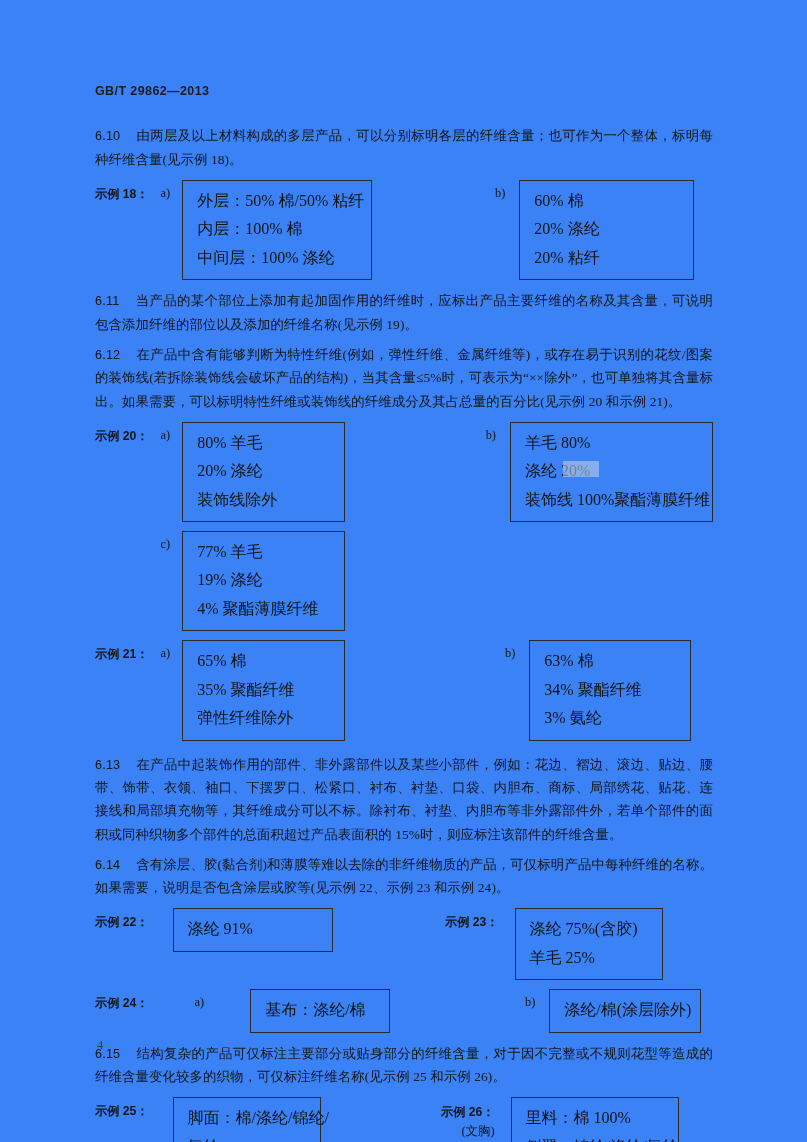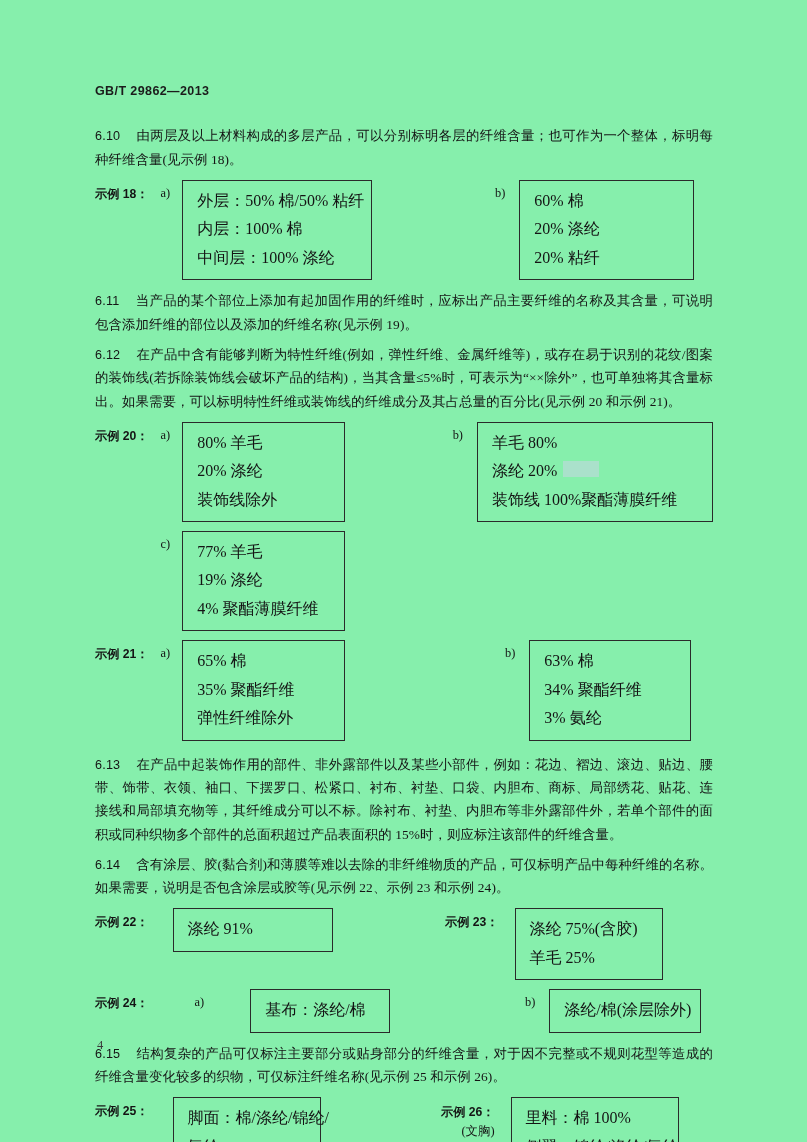--- a/index.html
+++ b/index.html
@@ -7,21 +7,21 @@
     padding: 0;
     background: #b9b9b9;
   }
   body {
     font-family: "Liberation Serif", "DejaVu Serif", serif;
   }
   .page {
     position: relative;
     width: 807px;
     height: 1142px;
-    background: #86efac;
+    background: #3b82f6;
     margin: 0 auto;
     overflow: hidden;
     box-sizing: border-box;
   }
   .content {
     position: absolute;
     left: 95px;
     top: 84px;
     width: 618px;
   }
@@ -159,21 +159,21 @@
         <div class="ex-label">示例 20：</div>
         <div class="ex-sub" style="margin-left:12px;">a)</div>
         <div class="ex-box" style="margin-left:12px;width:163px;">
           <span class="line">80% 羊毛</span>
           <span class="line">20% 涤纶</span>
           <span class="line">装饰线除外</span>
         </div>
       </div>
       <div class="ex-col" style="margin-left:50px;">
         <div class="ex-sub">b)</div>
-        <div class="ex-box" style="margin-left:14px;width:236px;">
+        <div class="ex-box" style="margin-left:14px;width:203px;">
           <span class="line">羊毛 80%</span>
           <span class="line">涤纶 20%</span>
           <span class="line">装饰线 100%聚酯薄膜纤维</span>
         </div>
       </div>
     </div>
 
     <div class="ex-block">
       <div class="ex-col" style="width:360px;">
         <div class="ex-label" style="visibility:hidden;">示例 20：</div>

